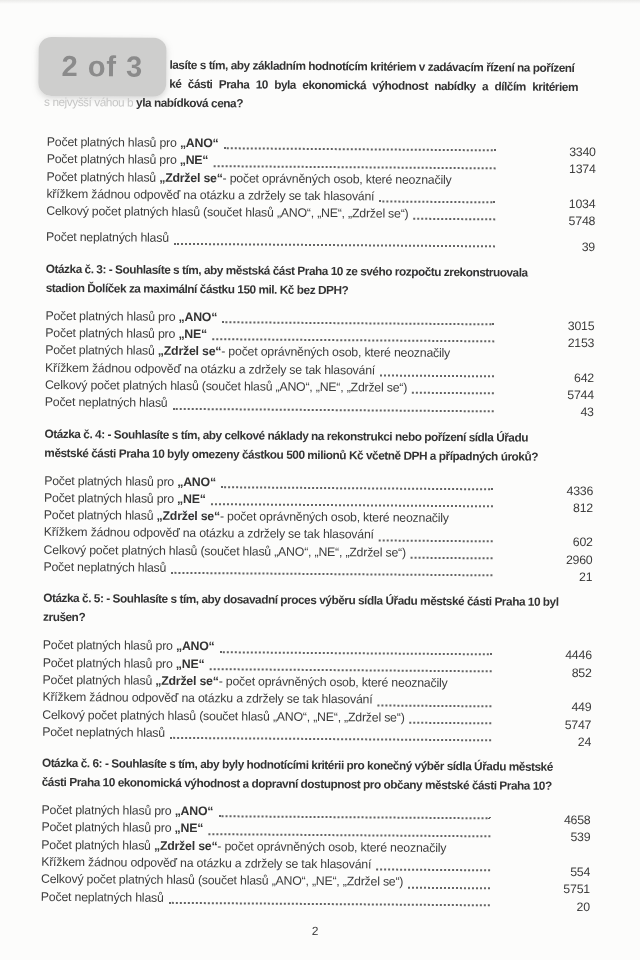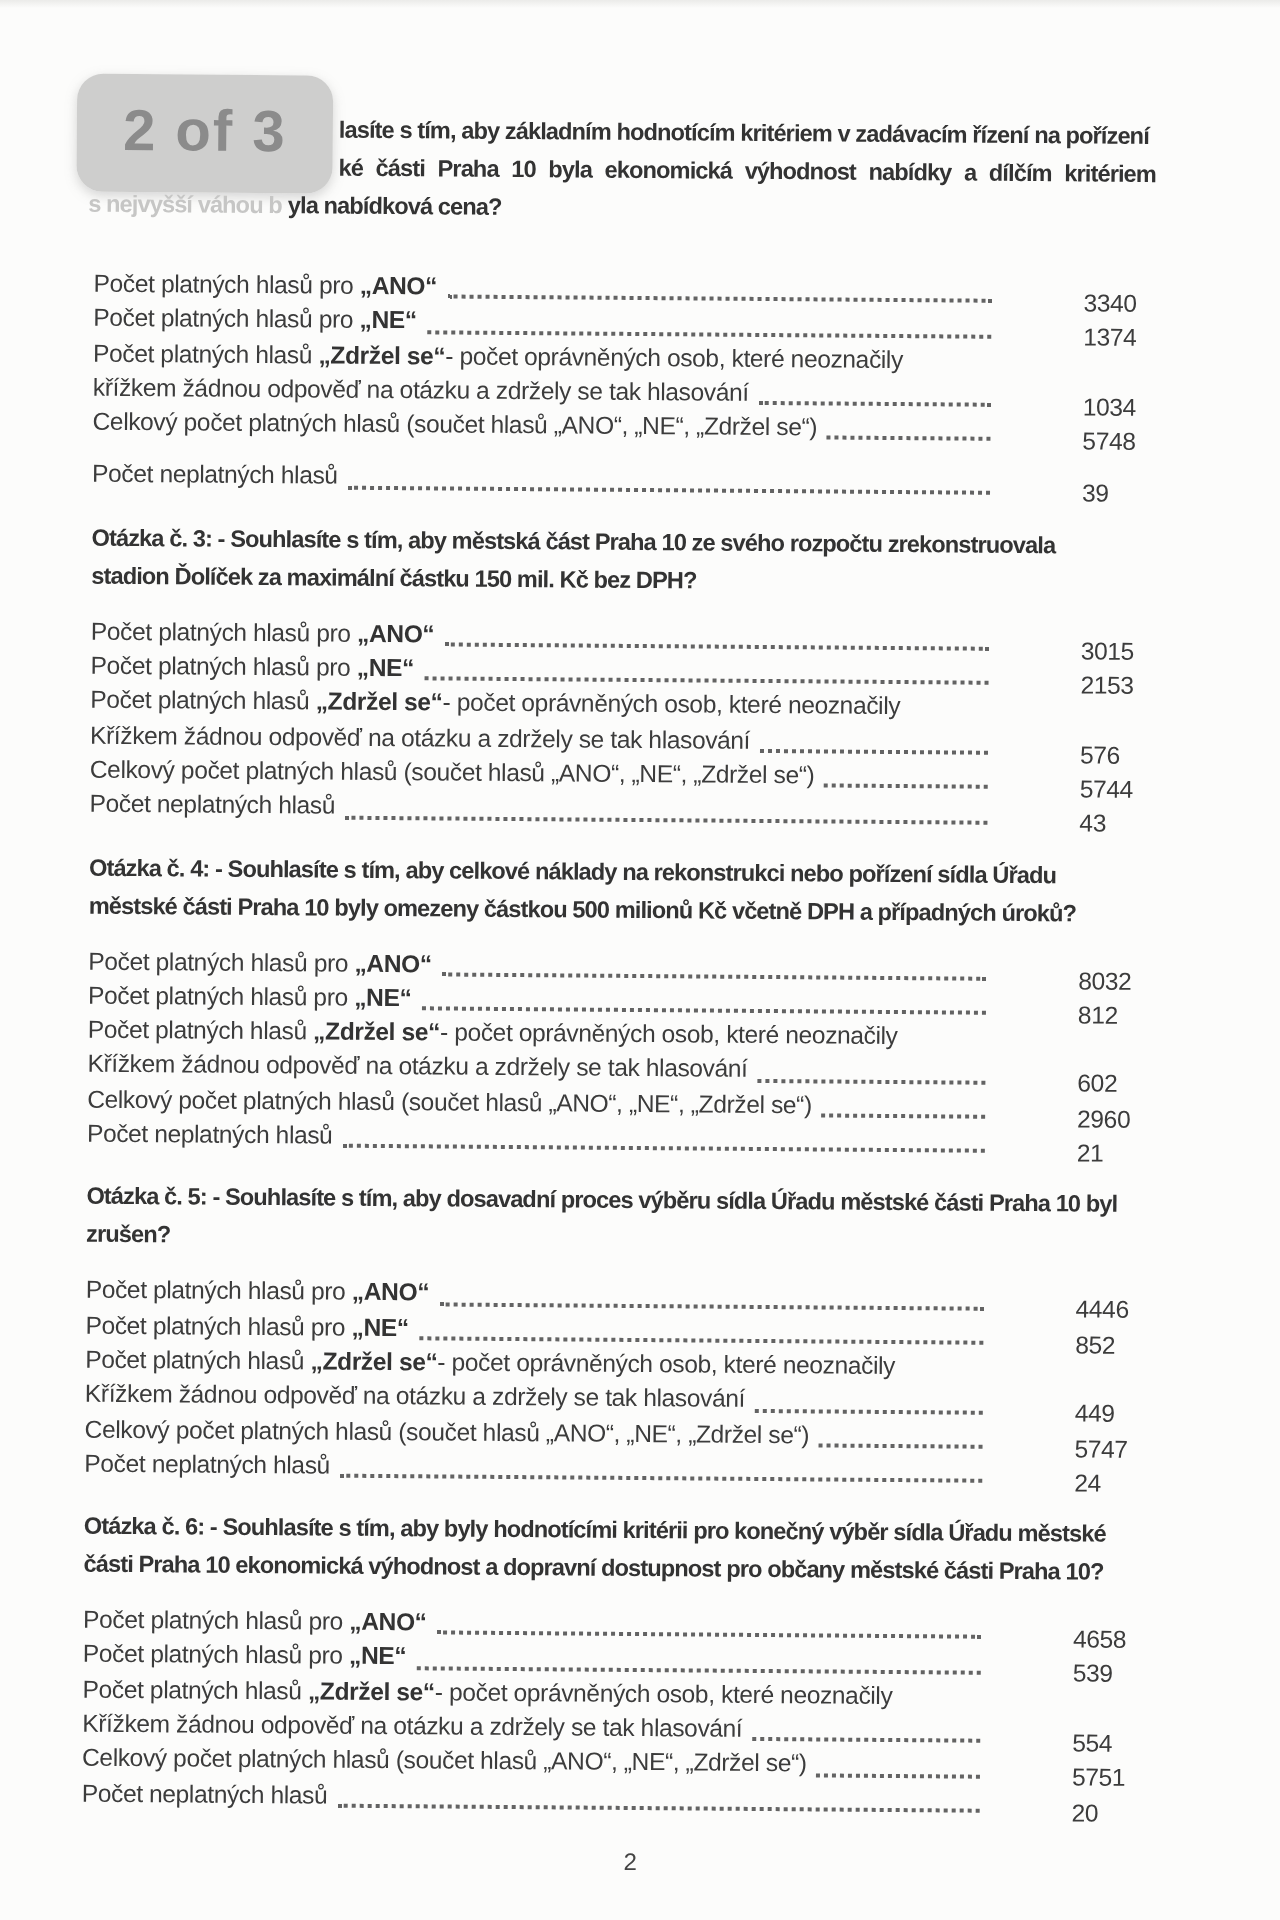--- a/index.html
+++ b/index.html
@@ -25,31 +25,31 @@
     color:#8b8b8b;font-size:29px;font-weight:bold;letter-spacing:1px;
     box-shadow:0 2px 6px rgba(140,140,140,0.35);z-index:2;
   }
   .hline{
     font-weight:bold;font-size:11.8px;line-height:19px;
     white-space:nowrap;color:#333333;letter-spacing:-0.45px;
   }
   .q2-indent{margin-left:122px;}
   .q2-spread{word-spacing:3.5px;}
   .q2-l3{position:relative;z-index:3;margin-left:-3px;}
-  .faint{color:#c6c6c5;font-weight:bold;margin-right:3px;margin-top:42px;}
+  .faint{color:#c6c6c5;font-weight:normal;margin-right:3px;margin-top:42px;}
   
   .rows{margin-top:22px;}
   .row{
     display:flex;align-items:flex-end;
     font-size:12.3px;line-height:17.3px;letter-spacing:-0.2px;color:#3c3c3c;
   }
   .lbl{white-space:nowrap;}
   .lbl b{color:#333333;text-align:right;}
   .leader{flex:1 1 auto;min-width:8px;border-bottom:2px dotted #636363;margin:0 0 3px 5px;}
-  .val{flex:0 0 54px;margin-left:46px;transform:translateY(6px);white-space:nowrap;}
+  .val{flex:0 0 54px;margin-left:46px;transform:translateY(6px);white-space:nowrap;text-align:right;}
   .gap{margin-top:9px;}
   
   .q-heading{margin:13px 0 10px 0;}
   .block .rows{margin-top:0;}
   
   .footer{margin-top:16px;text-align:center;font-size:12px;color:#444444;}
 </style>
 </head>
 <body>
 
@@ -113,21 +113,21 @@
           <span class="lbl"><span>Počet platných hlasů pro </span><b>„NE“</b></span>
           <span class="leader"></span>
           <span class="val">2153</span>
         </div>
         <div class="row">
           <span class="lbl"><span>Počet platných hlasů </span><b>„Zdržel se“</b><span>- počet oprávněných osob, které neoznačily</span></span>
         </div>
         <div class="row">
           <span class="lbl">Křížkem žádnou odpověď na otázku a zdržely se tak hlasování</span>
           <span class="leader"></span>
-          <span class="val">576</span>
+          <span class="val">642</span>
         </div>
         <div class="row">
           <span class="lbl">Celkový počet platných hlasů (součet hlasů „ANO“, „NE“, „Zdržel se“)</span>
           <span class="leader"></span>
           <span class="val">5744</span>
         </div>
         <div class="row">
           <span class="lbl">Počet neplatných hlasů</span>
           <span class="leader"></span>
           <span class="val">43</span>
@@ -137,21 +137,21 @@
 
     <section class="block">
       <div class="q-heading">
         <div class="hline">Otázka č. 4: - Souhlasíte s tím, aby celkové náklady na rekonstrukci nebo pořízení sídla Úřadu</div>
         <div class="hline">městské části Praha 10 byly omezeny částkou 500 milionů Kč včetně DPH a případných úroků?</div>
       </div>
       <div class="rows">
         <div class="row">
           <span class="lbl"><span>Počet platných hlasů pro </span><b>„ANO“</b></span>
           <span class="leader"></span>
-          <span class="val">8032</span>
+          <span class="val">4336</span>
         </div>
         <div class="row">
           <span class="lbl"><span>Počet platných hlasů pro </span><b>„NE“</b></span>
           <span class="leader"></span>
           <span class="val">812</span>
         </div>
         <div class="row">
           <span class="lbl"><span>Počet platných hlasů </span><b>„Zdržel se“</b><span>- počet oprávněných osob, které neoznačily</span></span>
         </div>
         <div class="row">

